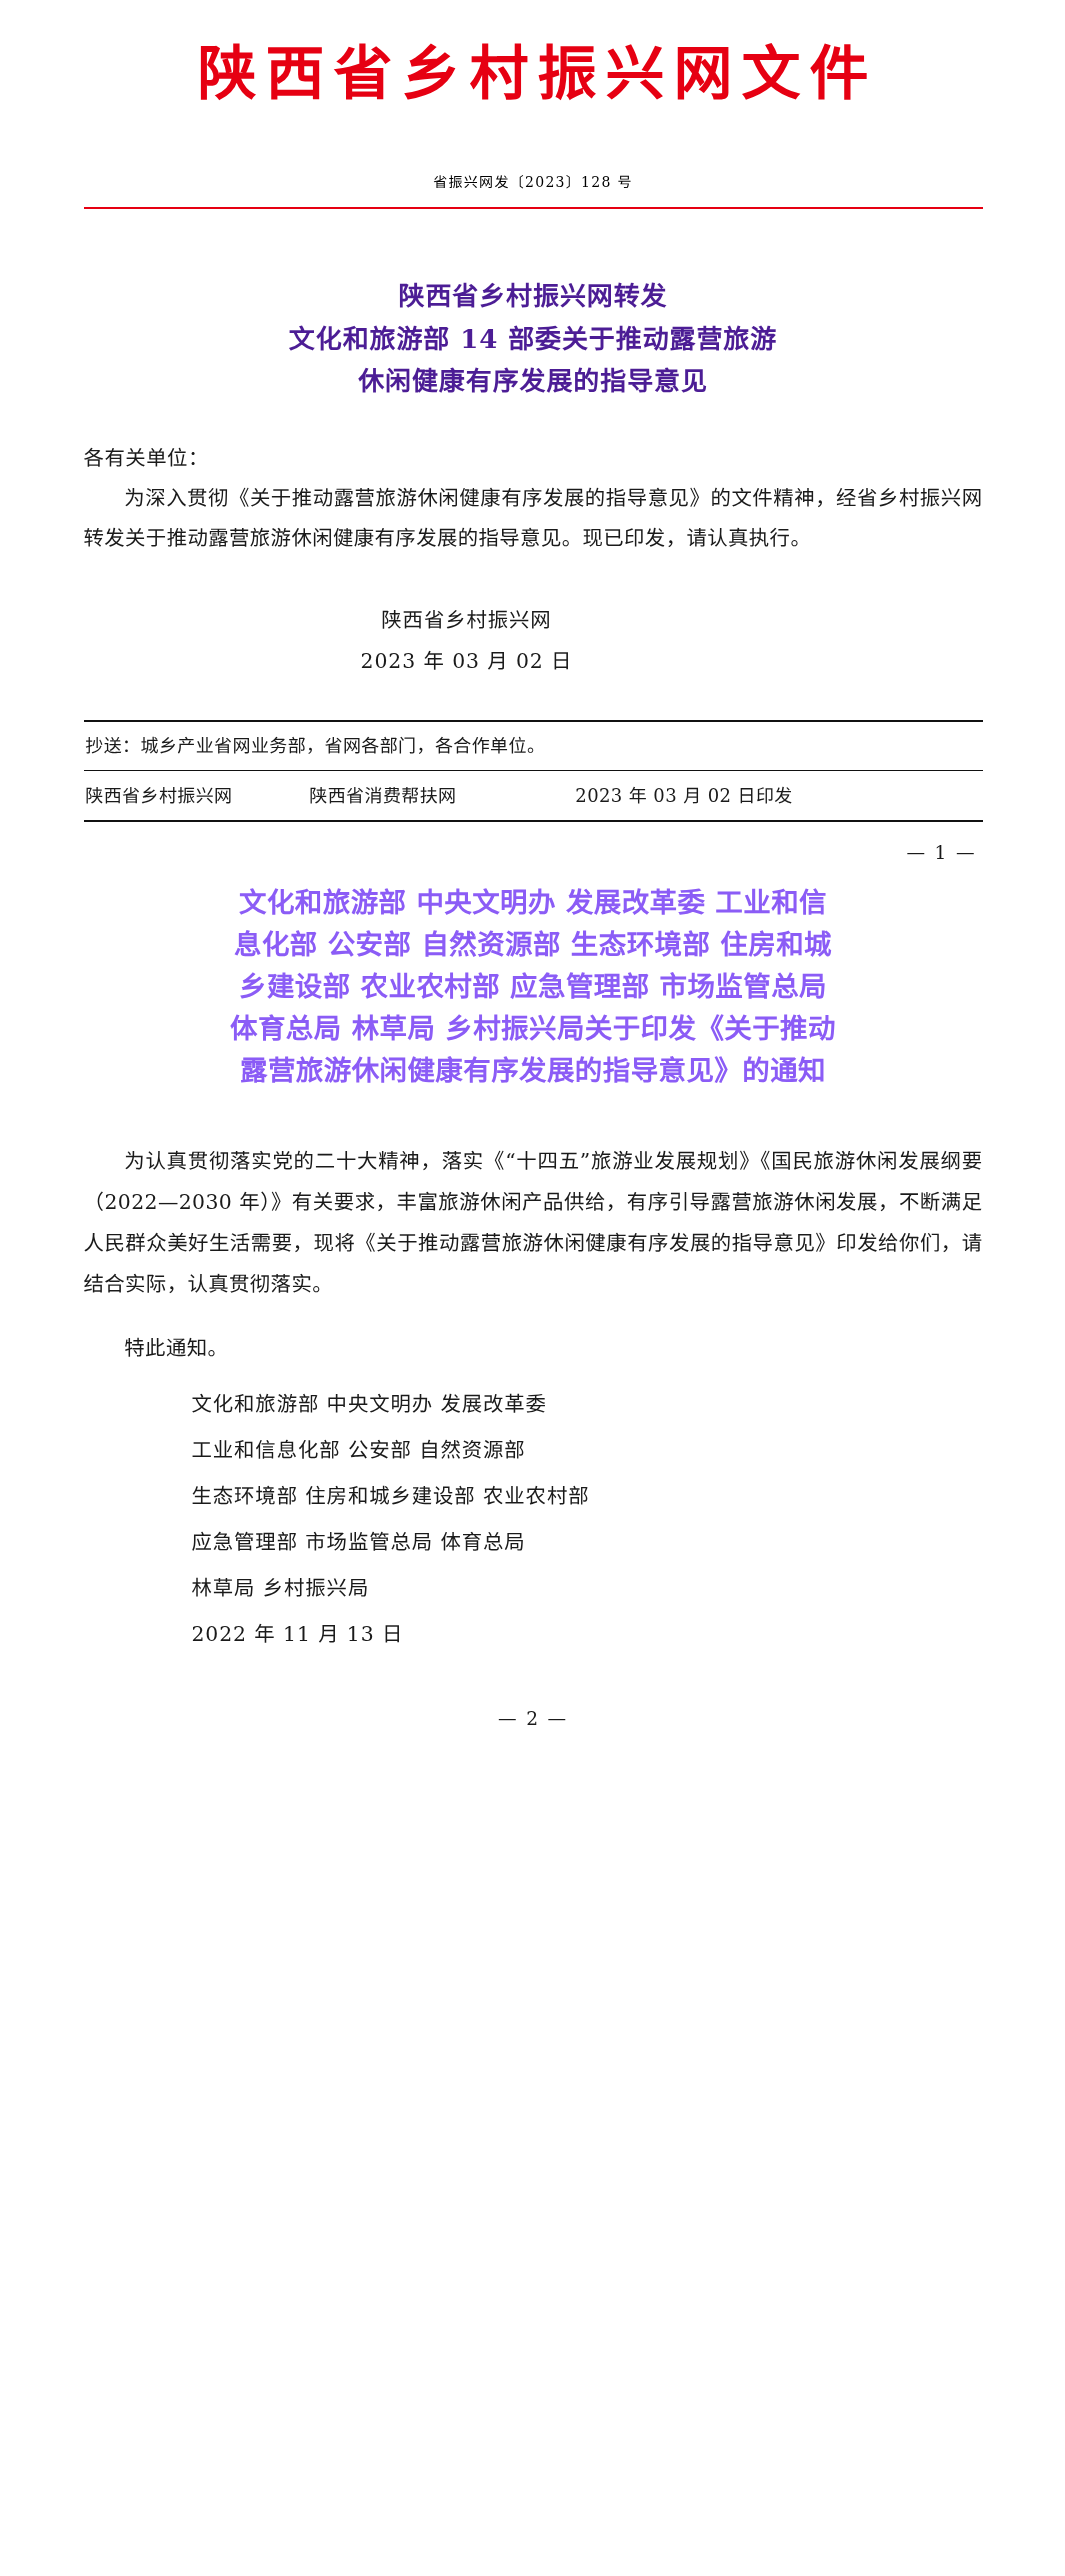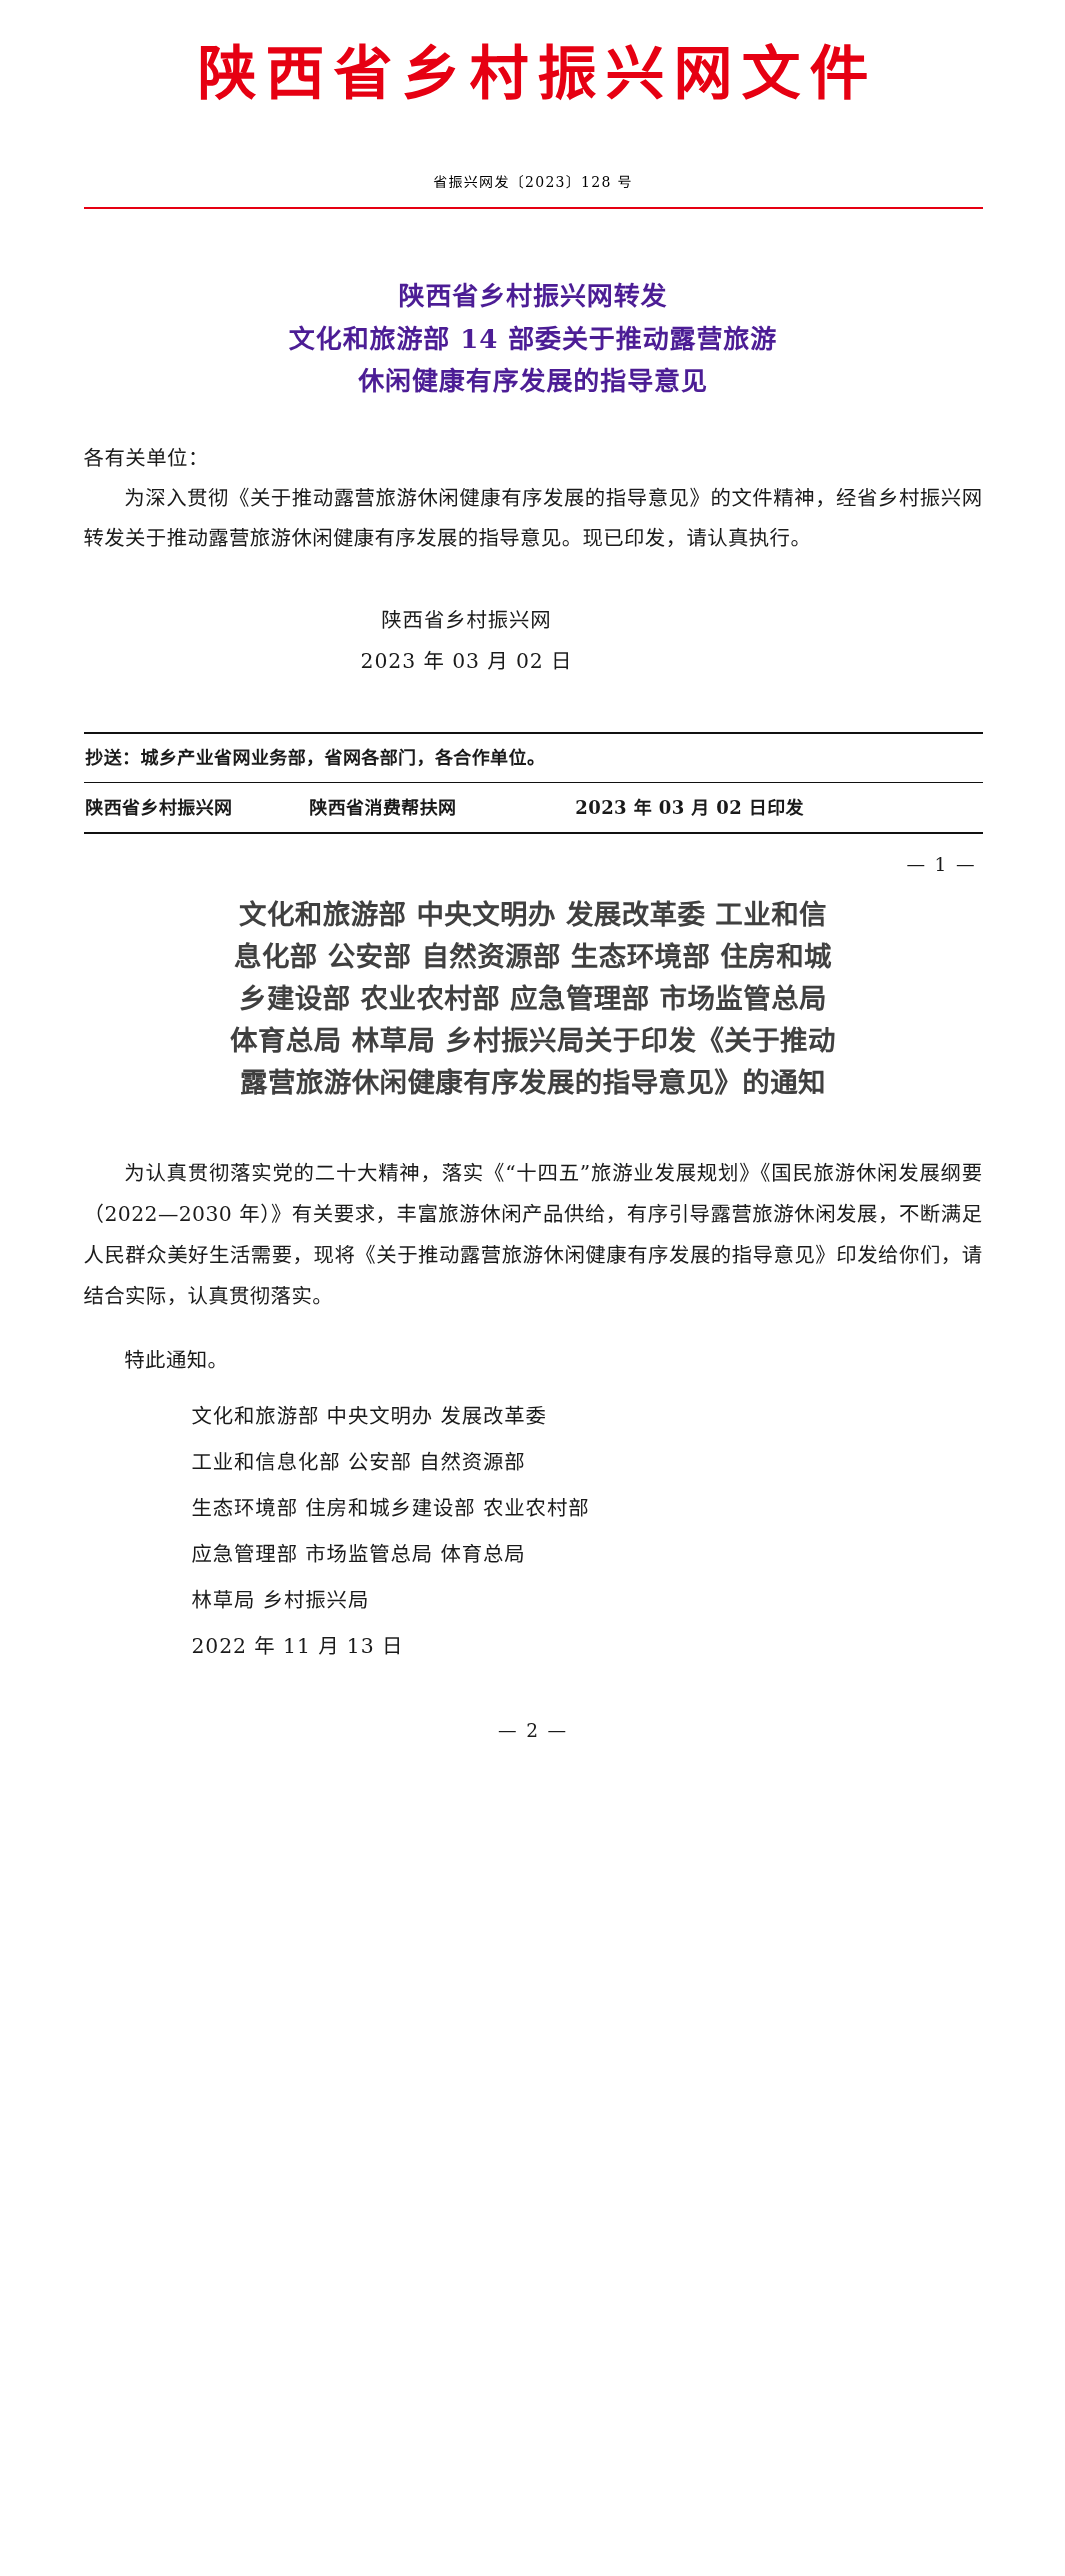--- a/index.html
+++ b/index.html
@@ -96,22 +96,21 @@
   }
   .signature-block .sig-line {
     font-size: 20.4px;
     line-height: 2.0;
     letter-spacing: 0.9px;
   }
 
   
   .footer-box {
     width: 899px;
-    margin: 50px auto 0 auto;
-    font-weight: bold;
+    margin: 38px auto 0 auto;
   }
   .rule-thick { height: 2.7px; background: #111; }
   .rule-thin  { height: 1.3px; background: #111; }
   .copyto {
     font-size: 18px;
     letter-spacing: 0.4px;
     padding: 9.8px 1.8px 10.7px 1.8px;
     line-height: 1.5;
   }
   .issuance {
@@ -144,21 +143,21 @@
 
   
   .notice-title {
     width: 906px;
     margin: 19.5px auto 0 auto;
     text-align: center;
     font-weight: 700;
     font-size: 27.5px;
     line-height: 1.52;
     letter-spacing: 0.4px;
-    color: #404040;
+    color: #8b5cf6;
   }
   .notice-title .tline { display: block; white-space: nowrap; }
 
   .notice-body {
     width: 899px;
     margin: 50px auto 0 auto;
   }
 
   .agency-list {
     margin-top: 14px;

